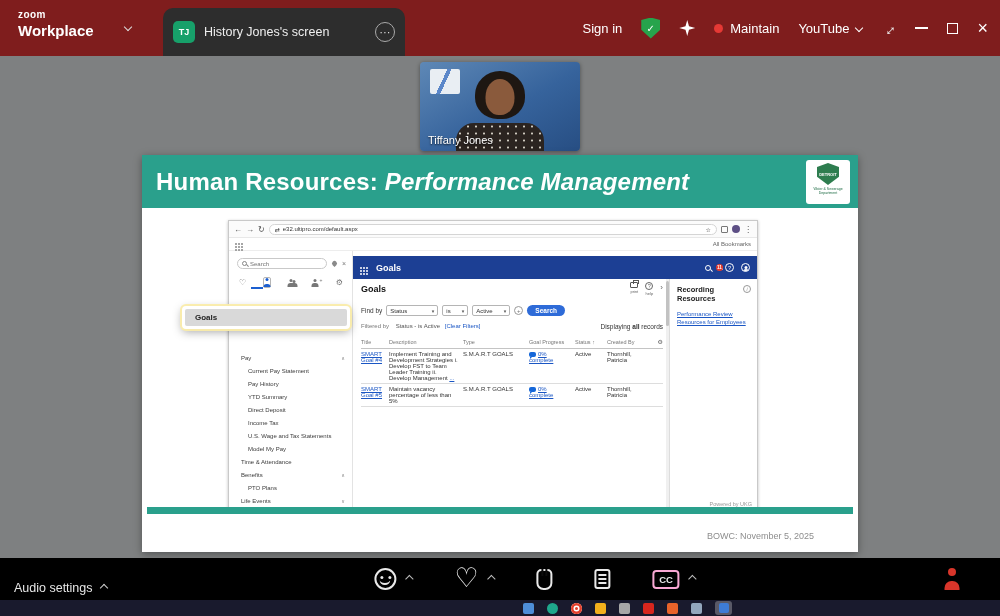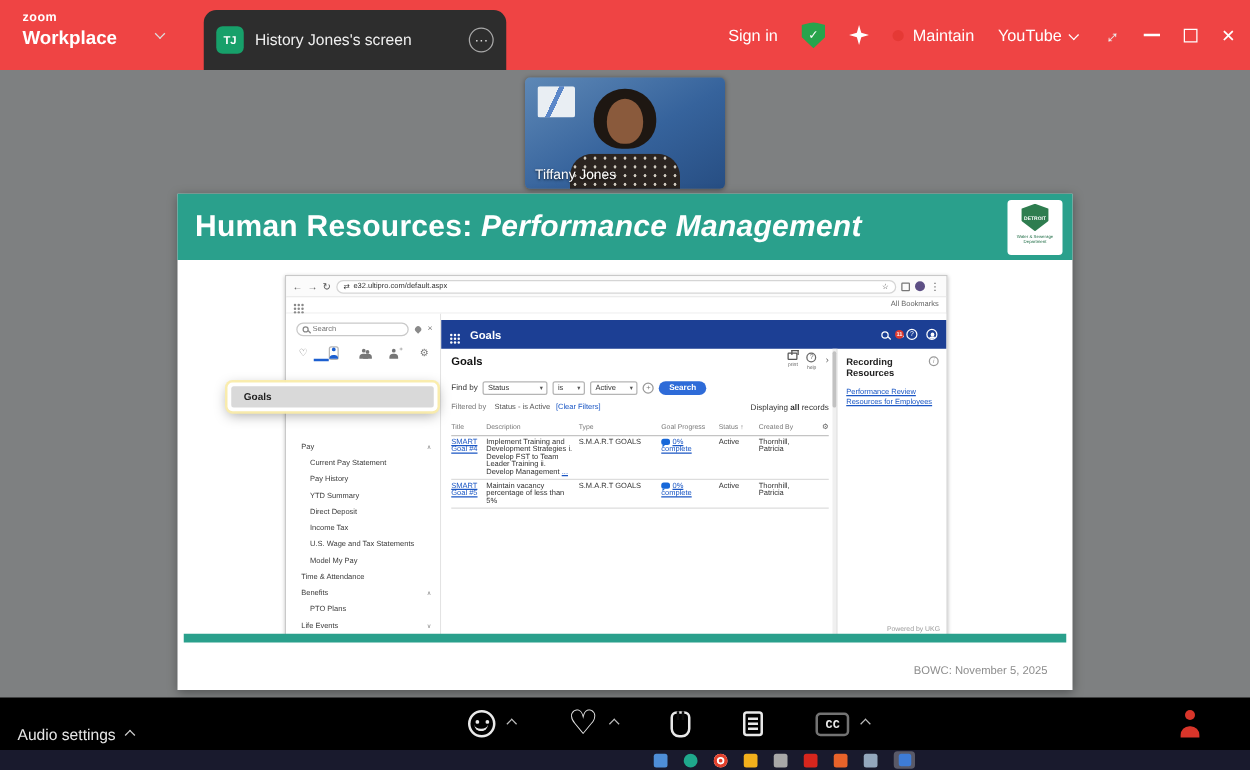--- a/index.html
+++ b/index.html
@@ -1,20 +1,20 @@
 <!DOCTYPE html>
 <html><head>
 <meta charset="utf-8">
 <style>
   * { margin:0; padding:0; box-sizing:border-box; }
   body { font-family:"Liberation Sans","DejaVu Sans",sans-serif; background:#000; width:1000px; height:616px; overflow:hidden; }
   .screen { position:relative; width:1000px; height:616px; background:#7e8081; overflow:hidden; }
 
   
-  .titlebar { position:absolute; left:0; top:0; width:100%; height:56px; background:#ef4444; color:#fff; }
+  .titlebar { position:absolute; left:0; top:0; width:100%; height:56px; background:#7f1d1d; color:#fff; }
   .zlogo { position:absolute; left:18px; top:10px; line-height:1; }
   .zlogo .z1 { display:block; font-size:10px; font-weight:700; letter-spacing:.4px; }
   .zlogo .z2 { display:block; font-size:15px; font-weight:700; margin-top:3px; }
   .chev { display:inline-block; width:6px; height:6px; border-right:1.6px solid currentColor; border-bottom:1.6px solid currentColor; }
   .chev.down { transform:rotate(45deg); }
   .chev.up { transform:rotate(225deg); }
   .logo-chev { position:absolute; left:125px; top:24px; color:#ddd; }
   .share-tab { position:absolute; left:163px; top:8px; width:242px; height:48px; background:#2d2d2d; border-radius:10px 10px 0 0; display:flex; align-items:center; padding:0 10px; gap:9px; }
   .tj { width:22px; height:22px; border-radius:5px; background:#17a06a; color:#fff; font-size:9px; font-weight:700; display:flex; align-items:center; justify-content:center; }
   .tab-label { flex:1; font-size:12.5px; color:#efefef; white-space:nowrap; overflow:hidden; }
@@ -40,21 +40,21 @@
 
   
   .slide { position:absolute; left:142px; top:155px; width:716px; height:397px; background:#fff; box-shadow:0 2px 8px rgba(0,0,0,.35); }
   .slide-head { position:absolute; left:0; top:0; right:0; height:53px; background:#2aa08c; display:flex; align-items:center; padding:0 14px; }
   .slide-title { color:#fff; font-size:24px; font-weight:700; letter-spacing:.2px; }
   .slide-title .em { font-style:italic; }
   .slide-logo { position:absolute; right:8px; top:5px; width:44px; height:44px; background:#fff; border-radius:3px; display:flex; flex-direction:column; align-items:center; padding-top:3px; }
   .emblem { width:22px; height:22px; background:#2e7d4f; clip-path:polygon(50% 0,100% 18%,100% 62%,50% 100%,0 62%,0 18%); color:#fff; font-size:4px; font-weight:700; display:flex; align-items:center; justify-content:center; }
   .emblem-cap { font-size:3.5px; color:#1c6b43; text-align:center; line-height:1.2; margin-top:2px; }
   .slide-strip { position:absolute; left:5px; right:5px; top:352px; height:7px; background:#2aa08c; }
-  .slide-footer { position:absolute; right:20px; top:376px; font-size:9px; color:#8d8d8d;padding-left:20px; }
+  .slide-footer { position:absolute; right:44px; top:376px; font-size:9px; color:#8d8d8d;padding-left:20px; }
 
   
   .browser { position:absolute; left:86px; top:65px; width:530px; height:290px; background:#fff; border:1px solid #c9c9c9; box-shadow:0 1px 3px rgba(0,0,0,.25); }
   .b-top { display:flex; align-items:center; gap:4px; height:17px; padding:0 5px; border-bottom:1px solid #e8e8e8; background:#fbfbfb; font-size:8px; color:#555; }
   .addr { flex:1; height:11px; border:1px solid #d5d5d5; border-radius:6px; background:#fff; display:flex; align-items:center; gap:3px; padding:0 5px; font-size:6px; color:#333; }
   .addr .url { flex:1; }
   .avatar8 { width:8px; height:8px; border-radius:50%; background:#5d4f85; }
   .boxic { width:7px; height:7px; border:1px solid #777; border-radius:1px; }
   .b-book { display:flex; align-items:center; height:13px; padding:0 6px; border-bottom:1px solid #ededed; background:#fff; font-size:6px; color:#666; }
   .b-book .right { margin-left:auto; }
@@ -153,21 +153,21 @@
   .cg { display:flex; align-items:center; gap:10px; }
   .cg .chev { color:#bdbdbd; }
   .smiley { width:22px; height:22px; border:2px solid #e9e9e9; border-radius:50%; position:relative; }
   .smiley::before { content:""; position:absolute; left:4px; top:6px; width:3px; height:3px; border-radius:50%; background:#e9e9e9; box-shadow:8px 0 0 #e9e9e9; }
   .smiley::after { content:""; position:absolute; left:3px; bottom:3px; width:11px; height:6px; border-bottom:2px solid #e9e9e9; border-radius:0 0 9px 9px; }
   .heart-ic { font-size:27px; color:#e9e9e9; line-height:.8; }
   .hand { width:16px; height:21px; border:2px solid #e9e9e9; border-radius:5px 5px 7px 7px; position:relative; }
   .hand::before { content:""; position:absolute; top:-2px; left:3px; width:2px; height:7px; background:#0c0c0c; box-shadow:4px 0 0 #0c0c0c; }
   .doc { width:16px; height:20px; border:2px solid #e9e9e9; border-radius:3px; position:relative; }
   .doc::before { content:""; position:absolute; left:2px; top:3px; width:8px; height:1.5px; background:#e9e9e9; box-shadow:0 4px 0 #e9e9e9,0 8px 0 #e9e9e9; }
-  .ccbox { min-width:27px; height:19px; border:2px solid #737373; border-radius:4px; color:#e9e9e9; font-size:9.5px; font-weight:700; display:flex; align-items:center; justify-content:center; padding:0 3px;font-family:Liberation Mono, monospace; }
+  .ccbox { min-width:27px; height:19px; border:2px solid #f9a8d4; border-radius:4px; color:#e9e9e9; font-size:9.5px; font-weight:700; display:flex; align-items:center; justify-content:center; padding:0 3px; }
   .redp { position:absolute; right:38px; top:50%; transform:translateY(-50%); width:20px; height:22px; }
   .redp::before { content:""; position:absolute; top:0; left:50%; transform:translateX(-50%); width:8px; height:8px; border-radius:50%; background:#d8352a; }
   .redp::after { content:""; position:absolute; bottom:0; left:50%; transform:translateX(-50%); width:15px; height:9px; border-radius:7px 7px 0 0; background:#d8352a; }
 
   
   .taskbar { position:absolute; left:0; top:600px; width:100%; height:16px; background:#191a2d; }
   .tb-icons { position:absolute; left:523px; top:50%; transform:translateY(-50%); display:flex; align-items:center; gap:13px; }
   .app { width:11px; height:11px; border-radius:2px; }
   .app.round { border-radius:50%; }
   .apill { width:17px; height:14px; background:rgba(255,255,255,.28); border-radius:3px; display:flex; align-items:center; justify-content:center; }

